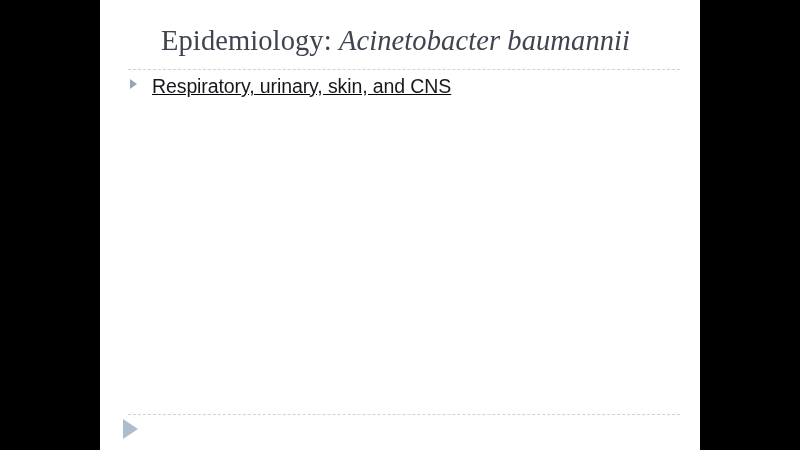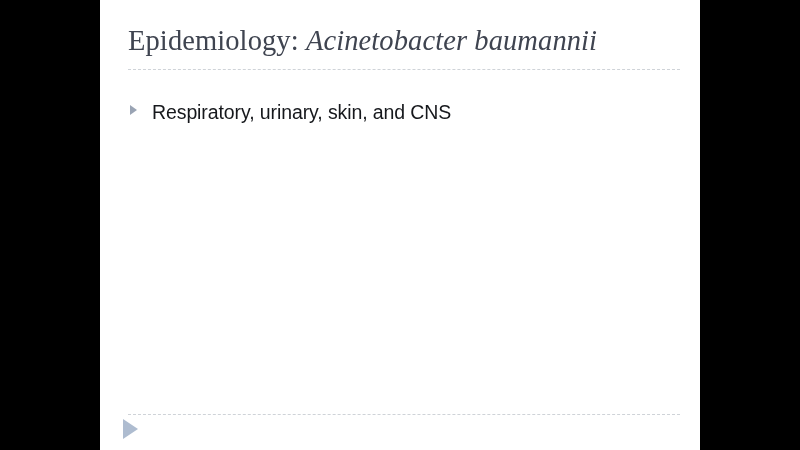--- a/index.html
+++ b/index.html
@@ -48,40 +48,42 @@
     top: 22px;
     width: 560px;
   }
   #slide-title {
     font-family: "Liberation Serif", "DejaVu Serif", serif;
     font-size: 28.5px;
     line-height: 38px;
     color: #3f4450;
     white-space: nowrap;
     letter-spacing: 0.1px;
+    margin-left: 33px;
   }
   #slide-title .species {
     font-style: italic;
   }
   .rule {
     position: absolute;
     left: 28px;
     width: 552px;
     height: 0;
     border-top: 1.5px dashed #cfd3d8;
   }
   #title-rule { top: 69px; }
   #footer-rule { top: 414px; }
 
   
   #body-block {
     position: absolute;
     left: 26px;
-    top: 98px;
+    top: 72px;
     width: 560px;
+    text-decoration: underline;
   }
   .bullet-row {
     display: flex;
     align-items: flex-start;
     height: 29px;
   }
   .bullet-marker {
     flex: 0 0 auto;
     width: 22px;
     display: flex;

